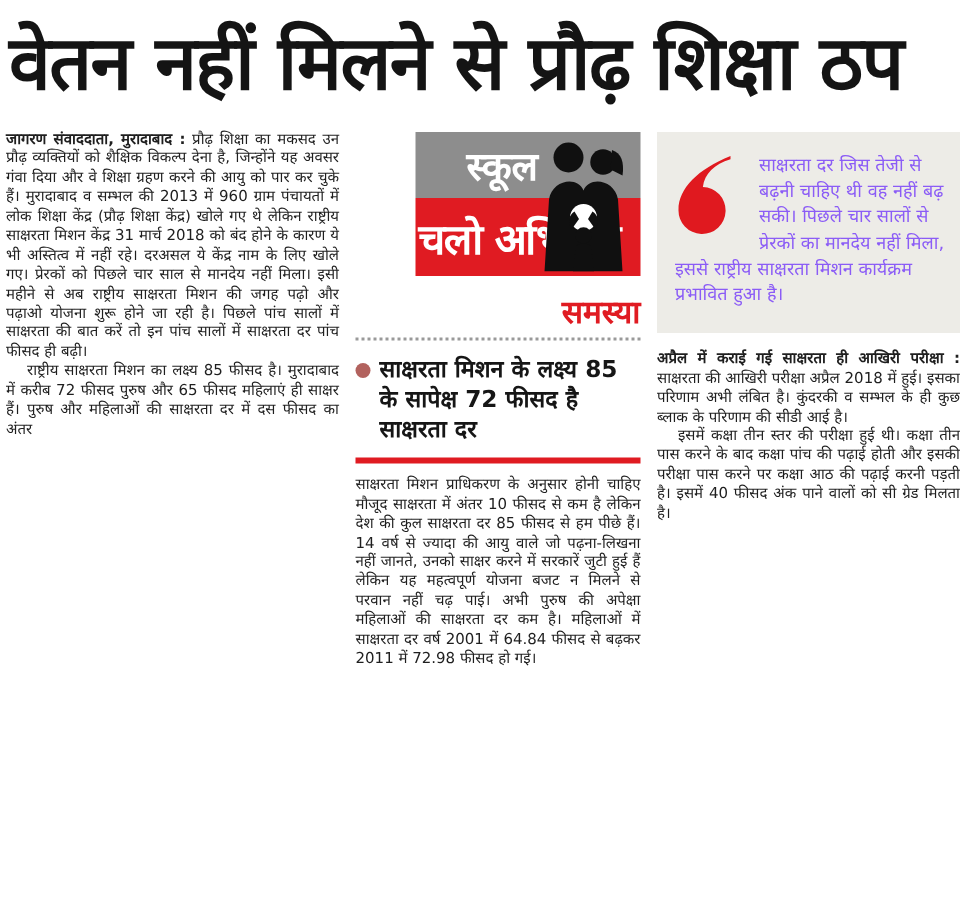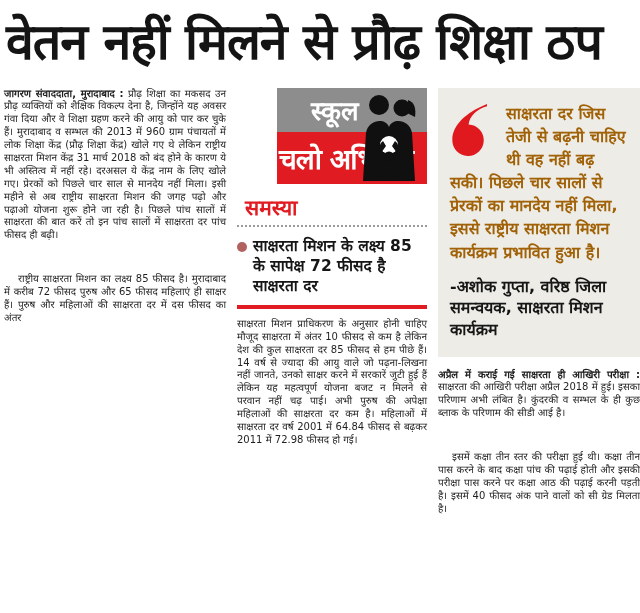--- a/index.html
+++ b/index.html
@@ -29,21 +29,21 @@
   .col-left   { width: 222px; flex: none; }
   .col-middle { width: 190px; flex: none; }
   .col-right  { width: 202px; flex: none; }
 
   .body-text {
     font-size: 10px;
     line-height: 1.29;
     text-align: justify;
     color: #1f1f1f;
   }
-  .body-text p + p { text-indent: 1.4em; margin-top: 31px; }
+  .body-text p + p { text-indent: 1.4em; }
   .lead-in { font-weight: 700; }
 
   
   .banner { position: relative; width: 100%; height: 96px; padding-left: 40px; }
   .banner-gray {
     height: 44px; background: #8d8d8d;
     display: flex; align-items: center;
   }
   .banner-red {
     height: 52px; background: #e01b22;
@@ -55,38 +55,39 @@
   .banner-line2 {
     color: #ffffff; font-weight: 700; font-size: 28px; padding-left: 2px;
     letter-spacing: -1px;
   }
   .banner-figures { position: absolute; right: 4px; top: 5px; width: 64px; height: 88px; }
 
   
   .problem-title {
     color: #e01b22; font-weight: 700; font-size: 21px;
     margin: 9px 0 4px 8px;
+    text-align: right;
   }
   .dotted-rule { border-bottom: 2px dotted #9a9a9a; margin-bottom: 9px; }
   .bullet-item { display: flex; gap: 6px; margin-bottom: 9px; }
   .bullet-dot {
     width: 10px; height: 10px; border-radius: 50%;
     background: #b2625e; flex: none; margin-top: 6px;
   }
   .bullet-text { font-weight: 700; font-size: 15.5px; line-height: 1.3; color: #161616; }
   .red-rule { height: 4px; background: #e01b22; margin: 8px 0 9px 0; }
 
   
   .quote-box {
     background: #edece7;
     padding: 14px 10px 16px 12px;
     margin-bottom: 12px;
   }
   .quote-mark { float: left; width: 44px; height: 52px; margin: 2px 10px 2px 2px; }
-  .quote-text { font-weight: 700; font-size: 16px; line-height: 1.45; color: #a16207; }
+  .quote-text { font-weight: 400; font-size: 12px; line-height: 1.45; color: #8b5cf6; }
   .quote-attribution {
     font-weight: 700; font-size: 16px; line-height: 1.35; color: #161616;
     margin-top: 12px;
   }
 </style>
 </head>
 <body>
 
 <div class="page">
 
@@ -135,21 +136,20 @@
       <div class="body-text">साक्षरता मिशन प्राधिकरण के अनुसार होनी चाहिए मौजूद साक्षरता में अंतर 10 फीसद से कम है लेकिन देश की कुल साक्षरता दर 85 फीसद से हम पीछे हैं। 14 वर्ष से ज्यादा की आयु वाले जो पढ़ना-लिखना नहीं जानते, उनको साक्षर करने में सरकारें जुटी हुई हैं लेकिन यह महत्वपूर्ण योजना बजट न मिलने से परवान नहीं चढ़ पाई। अभी पुरुष की अपेक्षा महिलाओं की साक्षरता दर कम है। महिलाओं में साक्षरता दर वर्ष 2001 में 64.84 फीसद से बढ़कर 2011 में 72.98 फीसद हो गई।</div>
     </div>
 
     <div class="col-right">
 
       <div class="quote-box">
         <svg class="quote-mark" viewBox="0 0 40 48" aria-hidden="true">
           <path d="M32,0 C12,8 0,20 0,33 a14.5,14.5 0 1 0 15,-14 c1,-8 7,-14 17,-17 z" fill="#e0191f"></path>
         </svg>
         <div class="quote-text">साक्षरता दर जिस तेजी से बढ़नी चाहिए थी वह नहीं बढ़ सकी। पिछले चार सालों से प्रेरकों का मानदेय नहीं मिला, इससे राष्ट्रीय साक्षरता मिशन कार्यक्रम प्रभावित हुआ है।</div>
-        <div class="quote-attribution">-अशोक गुप्ता, वरिष्ठ जिला समन्वयक, साक्षरता मिशन कार्यक्रम</div>
       </div>
 
       <div class="body-text">
         <p><span class="lead-in">अप्रैल में कराई गई साक्षरता ही आखिरी परीक्षा :</span><span> साक्षरता की आखिरी परीक्षा अप्रैल 2018 में हुई। इसका परिणाम अभी लंबित है। कुंदरकी व सम्भल के ही कुछ ब्लाक के परिणाम की सीडी आई है।</span></p>
         <p>इसमें कक्षा तीन स्तर की परीक्षा हुई थी। कक्षा तीन पास करने के बाद कक्षा पांच की पढ़ाई होती और इसकी परीक्षा पास करने पर कक्षा आठ की पढ़ाई करनी पड़ती है। इसमें 40 फीसद अंक पाने वालों को सी ग्रेड मिलता है।</p>
       </div>
     </div>
 
   </div>
 </div>

